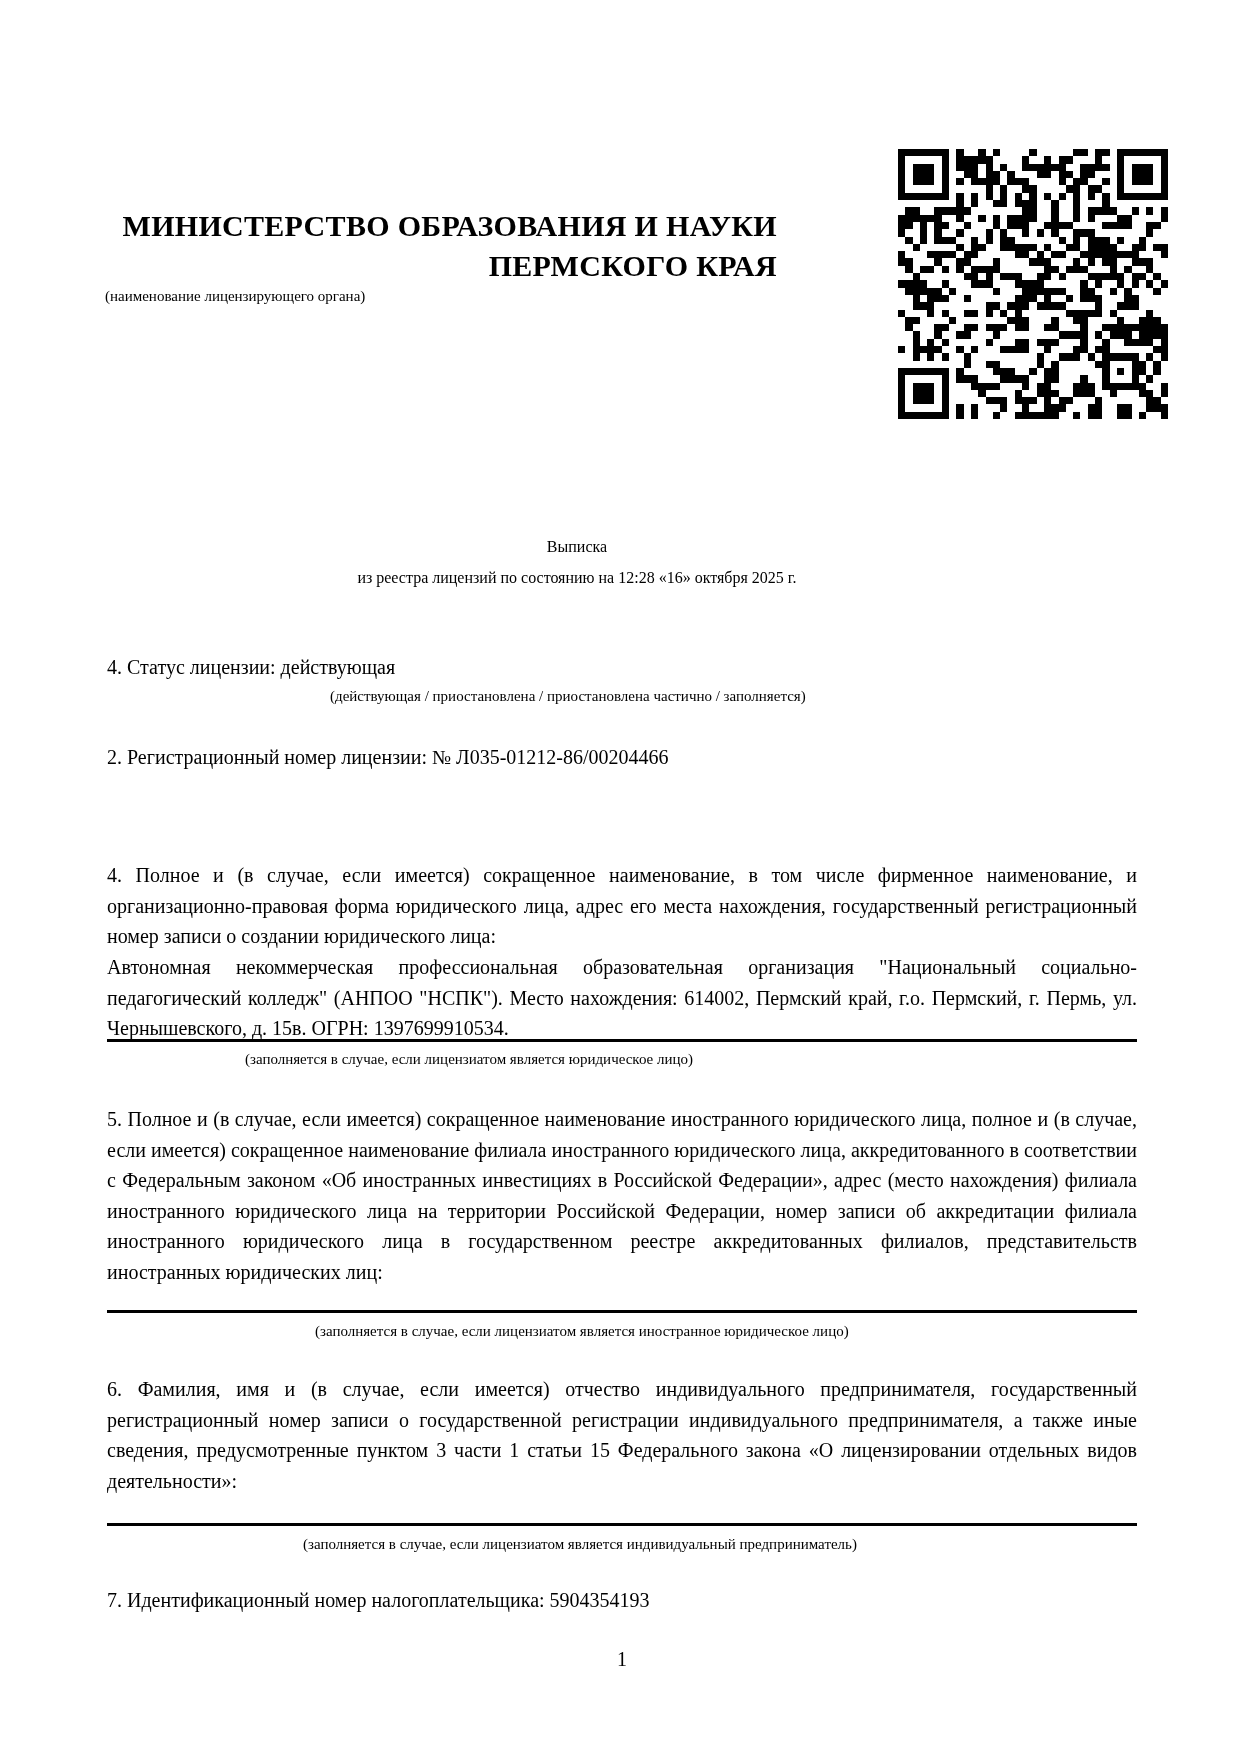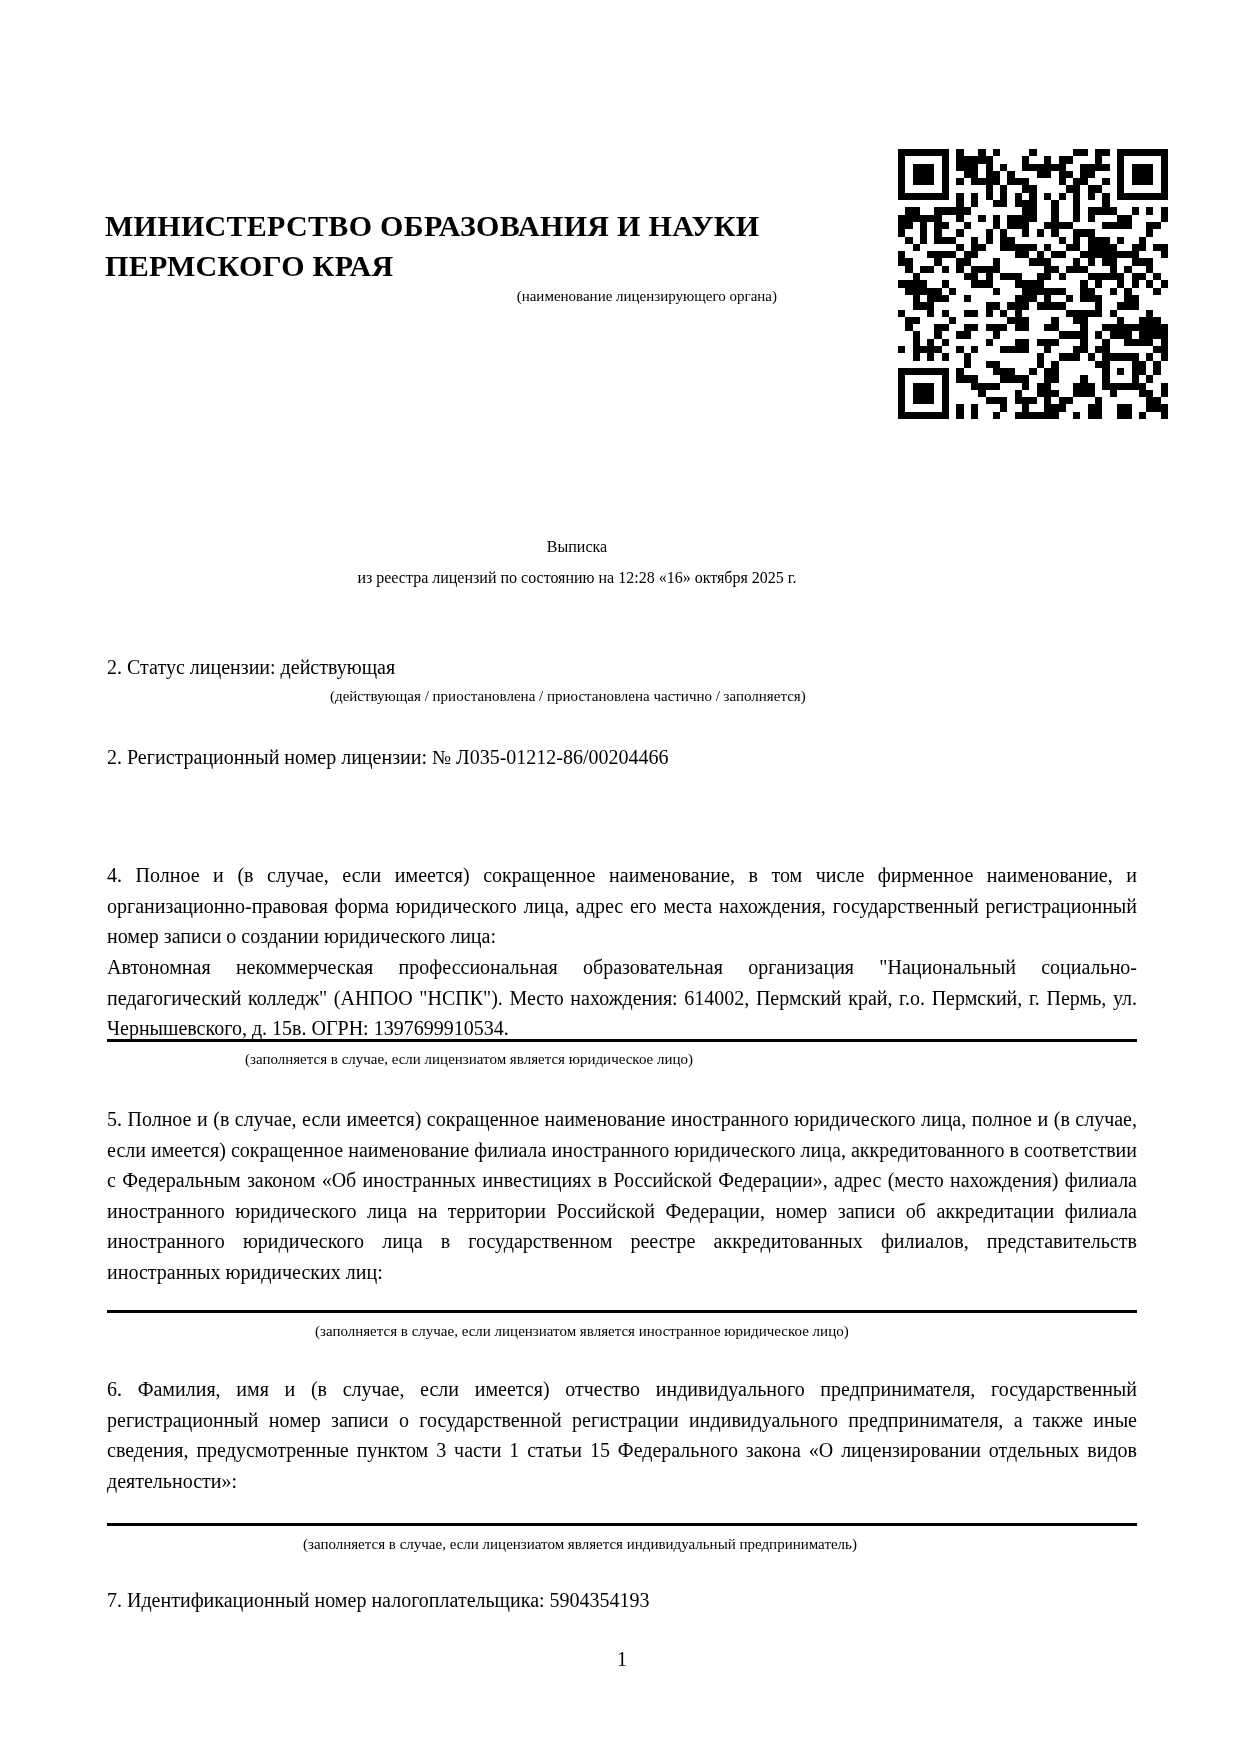--- a/index.html
+++ b/index.html
@@ -8,26 +8,26 @@
     width:1241px;height:1754px;
     margin:0 auto;
     background:#ffffff;
     font-family:"Liberation Serif","DejaVu Serif",serif;
     color:#000;
     overflow:hidden;
   }
   .abs{position:absolute;}
   .ministry{
     left:105px;top:206px;width:672px;
-    text-align:left;font-weight:bold;
+    text-align:right;font-weight:bold;
     font-size:30px;line-height:40px;letter-spacing:.3px;
   }
   .ministry-caption{
     left:105px;top:287px;width:672px;
-    text-align:right;font-size:15px;line-height:19px;
+    text-align:left;font-size:15px;line-height:19px;
   }
   .qr{left:898px;top:149px;width:270px;height:270px;}
   .doc-title{
     left:107px;top:531px;width:940px;
     text-align:center;font-size:16px;line-height:31px;
   }
   .body-line{left:107px;width:1030px;font-size:20px;line-height:31px;}
   .para{left:107px;width:1030px;font-size:20px;line-height:30.5px;
         text-align:justify;text-align-last:left;}
   .caption{font-size:15px;line-height:19px;white-space:nowrap;}
@@ -699,21 +699,21 @@
       <rect x="31" y="36" width="1" height="1" fill="#000000"></rect>
       <rect x="33" y="36" width="1" height="1" fill="#000000"></rect>
       <rect x="36" y="36" width="1" height="1" fill="#000000"></rect>
     </svg>
 
   <div class="abs doc-title">
     <div>Выписка</div>
     <div>из реестра лицензий по состоянию на 12:28 «16» октября 2025 г.</div>
   </div>
 
-  <div class="abs body-line" style="top:652px;">2. Статус лицензии: действующая</div>
+  <div class="abs body-line" style="top:652px;">4. Статус лицензии: действующая</div>
   <div class="abs caption" style="left:330px;top:687px;">(действующая / приостановлена / приостановлена частично / заполняется)</div>
 
   <div class="abs body-line" style="top:742px;">2. Регистрационный номер лицензии: № Л035-01212-86/00204466</div>
 
 
   <div class="abs para" style="top:860px;">4. Полное и (в случае, если имеется) сокращенное наименование, в том числе фирменное наименование, и организационно-правовая форма юридического лица, адрес его места нахождения, государственный регистрационный номер записи о создании юридического лица:</div>
   <div class="abs para" style="top:952px;">Автономная некоммерческая профессиональная образовательная организация "Национальный социально-педагогический колледж" (АНПОО "НСПК"). Место нахождения: 614002, Пермский край, г.о. Пермский, г. Пермь, ул. Чернышевского, д. 15в. ОГРН: 1397699910534.</div>
   <div class="abs rule" style="top:1039px;"></div>
   <div class="abs caption" style="left:245px;top:1050px;">(заполняется в случае, если лицензиатом является юридическое лицо)</div>
 

